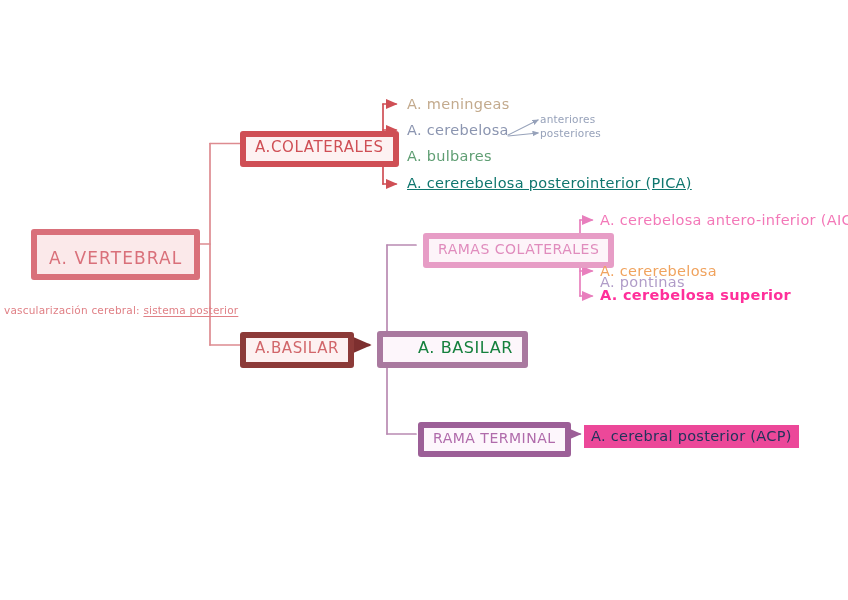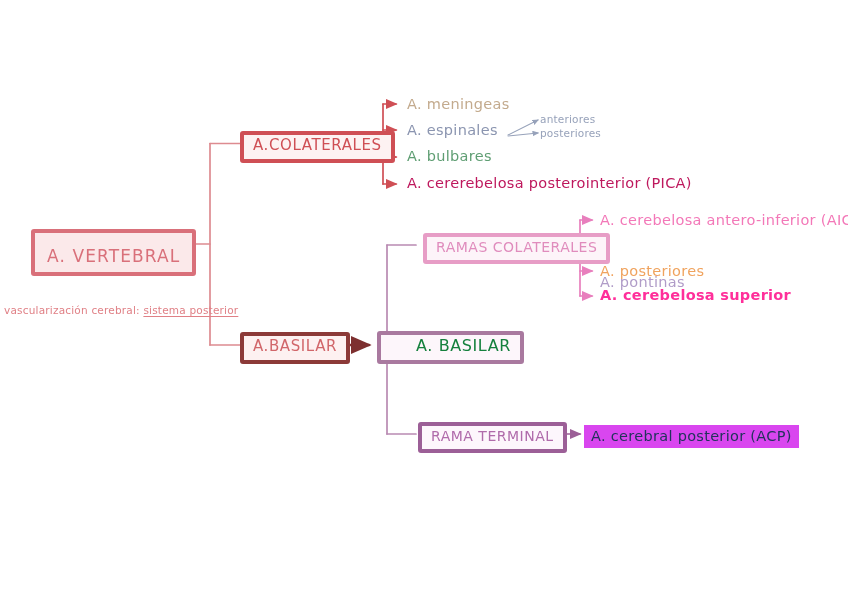--- a/index.html
+++ b/index.html
@@ -25,21 +25,21 @@
     height: 600px;
     pointer-events: none;
   }
   .node {
     position: absolute;
     box-sizing: border-box;
     white-space: nowrap;
   }
   
   .boxed {
-    border: 4px solid #a16207;
+    border: 6px solid #a16207;
     border-radius: 3px;
     padding: 3px 9px 5px 9px;
     font-size: 15px;
     letter-spacing: 0.6px;
     line-height: 1.05;
   }
   .box-vertebral {
     border-color: #d9707a;
     color: #d9707a;
     background: #fbe9ea;
@@ -80,39 +80,39 @@
   }
   
   .leaf {
     font-size: 14.5px;
     letter-spacing: 0.3px;
     line-height: 1.1;
   }
   .c-tan      { color: #c3aa8d; }
   .c-slate    { color: #8b95b0; }
   .c-green    { color: #5f9e73; }
-  .c-pinklite { color: #be185d; }
+  .c-pinklite { color: #0f766e; text-decoration: underline; }
   .c-pink     { color: #f378b8; }
   .c-purple   { color: #b09cc8; }
   .c-orange   { color: #f0a35e; }
   .c-magenta  { color: #ff2f9a; font-weight: bold; }
   .subtitle {
     font-size: 10.5px;
     color: #e08086;
     letter-spacing: 0.2px;
   }
   .subtitle u { text-decoration: underline; text-underline-offset: 2px; }
   .annot {
     font-size: 10.5px;
     color: #97a2ba;
     letter-spacing: 0.2px;
     line-height: 1.45;
   }
   .hl-acp {
-    background: #d946ef;
+    background: #ec4899;
     color: #22335c;
     font-size: 14.5px;
     letter-spacing: 0.3px;
     padding: 3px 7px 4px 7px;
   }
 </style>
 </head>
 <body>
 
 <div id="canvas">
@@ -193,32 +193,32 @@
   <div class="node boxed box-terminal" style="left:240px; top:332px;">A.BASILAR</div>
 
   <div class="node boxed box-basilar" style="left:377px; top:331px;">A. BASILAR</div>
 
   <div class="node boxed box-ramas-col" style="left:423px; top:233px;">RAMAS COLATERALES</div>
 
   <div class="node boxed box-rama-term" style="left:418px; top:422px;">RAMA TERMINAL</div>
 
   <div class="node leaf c-tan" style="left:407px; top:97px;">A. meningeas</div>
 
-  <div class="node leaf c-slate" style="left:407px; top:123px;">A. espinales</div>
+  <div class="node leaf c-slate" style="left:407px; top:123px;">A. cerebelosa</div>
 
   <div class="node leaf c-green" style="left:407px; top:149px;">A. bulbares</div>
 
   <div class="node leaf c-pinklite" style="left:407px; top:176px;">A. cererebelosa   posterointerior  (PICA)</div>
 
   <div class="node annot" style="left:540px; top:112px;">anteriores</div>
   <div class="node annot" style="left:540px; top:126px;">posteriores</div>
 
   <div class="node leaf c-pink" style="left:600px; top:213px;">A. cerebelosa   antero-inferior  (AICA)</div>
 
   <div class="node leaf c-purple" style="left:600px; top:239px;margin-top:36px;">A. pontinas</div>
 
-  <div class="node leaf c-orange" style="left:600px; top:264px;">A. posteriores</div>
+  <div class="node leaf c-orange" style="left:600px; top:264px;">A. cererebelosa</div>
 
   <div class="node leaf c-magenta" style="left:600px; top:288px;">A. cerebelosa   superior</div>
 
   <div class="node hl-acp" style="left:584px; top:425px;">A. cerebral  posterior  (ACP)</div>
 
 </div>
 
 </body></html>

